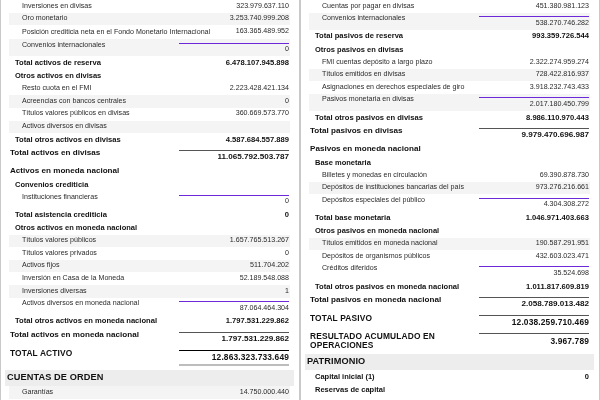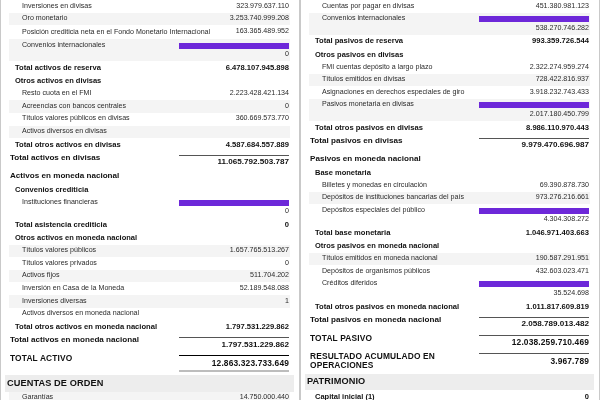--- a/index.html
+++ b/index.html
@@ -105,21 +105,21 @@
   .lvl-caps .value,
   .lvl-bigtotal .value { font-weight: bold; }
 
   
   .rule-val .value {
     border-top: 1px solid #555;
     padding-top: 2.5px;
     margin-top: 1px;
     min-width: 110px;
   }
-  .rule-val.thin .value { border-top: 6px solid #6d28d9; }
+  .rule-val.thin .value { border-top: 1px solid #6d28d9; }
   .rule-val.dbl .value {
     border-top: 1px solid #000000;
     border-bottom: 2px solid #bdbdbd;
     padding-bottom: 2px;
   }
 
   .shade { background: #f4f4f4; }
 
   .two-line .label { line-height: 1.25; }
 </style>
@@ -211,20 +211,21 @@
       <div class="row lvl-item">
         <span class="label">Inversión en Casa de la Moneda</span>
         <span class="value">52.189.548.088</span>
       </div>
       <div class="row lvl-item shade">
         <span class="label">Inversiones diversas</span>
         <span class="value">1</span>
       </div>
       <div class="row lvl-item rule-val thin">
         <span class="label">Activos diversos en moneda nacional</span>
+        <span class="value">87.064.464.304</span>
       </div>
       <div class="row lvl-total">
         <span class="label">Total otros activos en moneda nacional</span>
         <span class="value">1.797.531.229.862</span>
       </div>
       <div class="row lvl-bigtotal rule-val">
         <span class="label">Total activos en moneda nacional</span>
         <span class="value">1.797.531.229.862</span>
       </div>
       <div class="row lvl-caps rule-val dbl">

